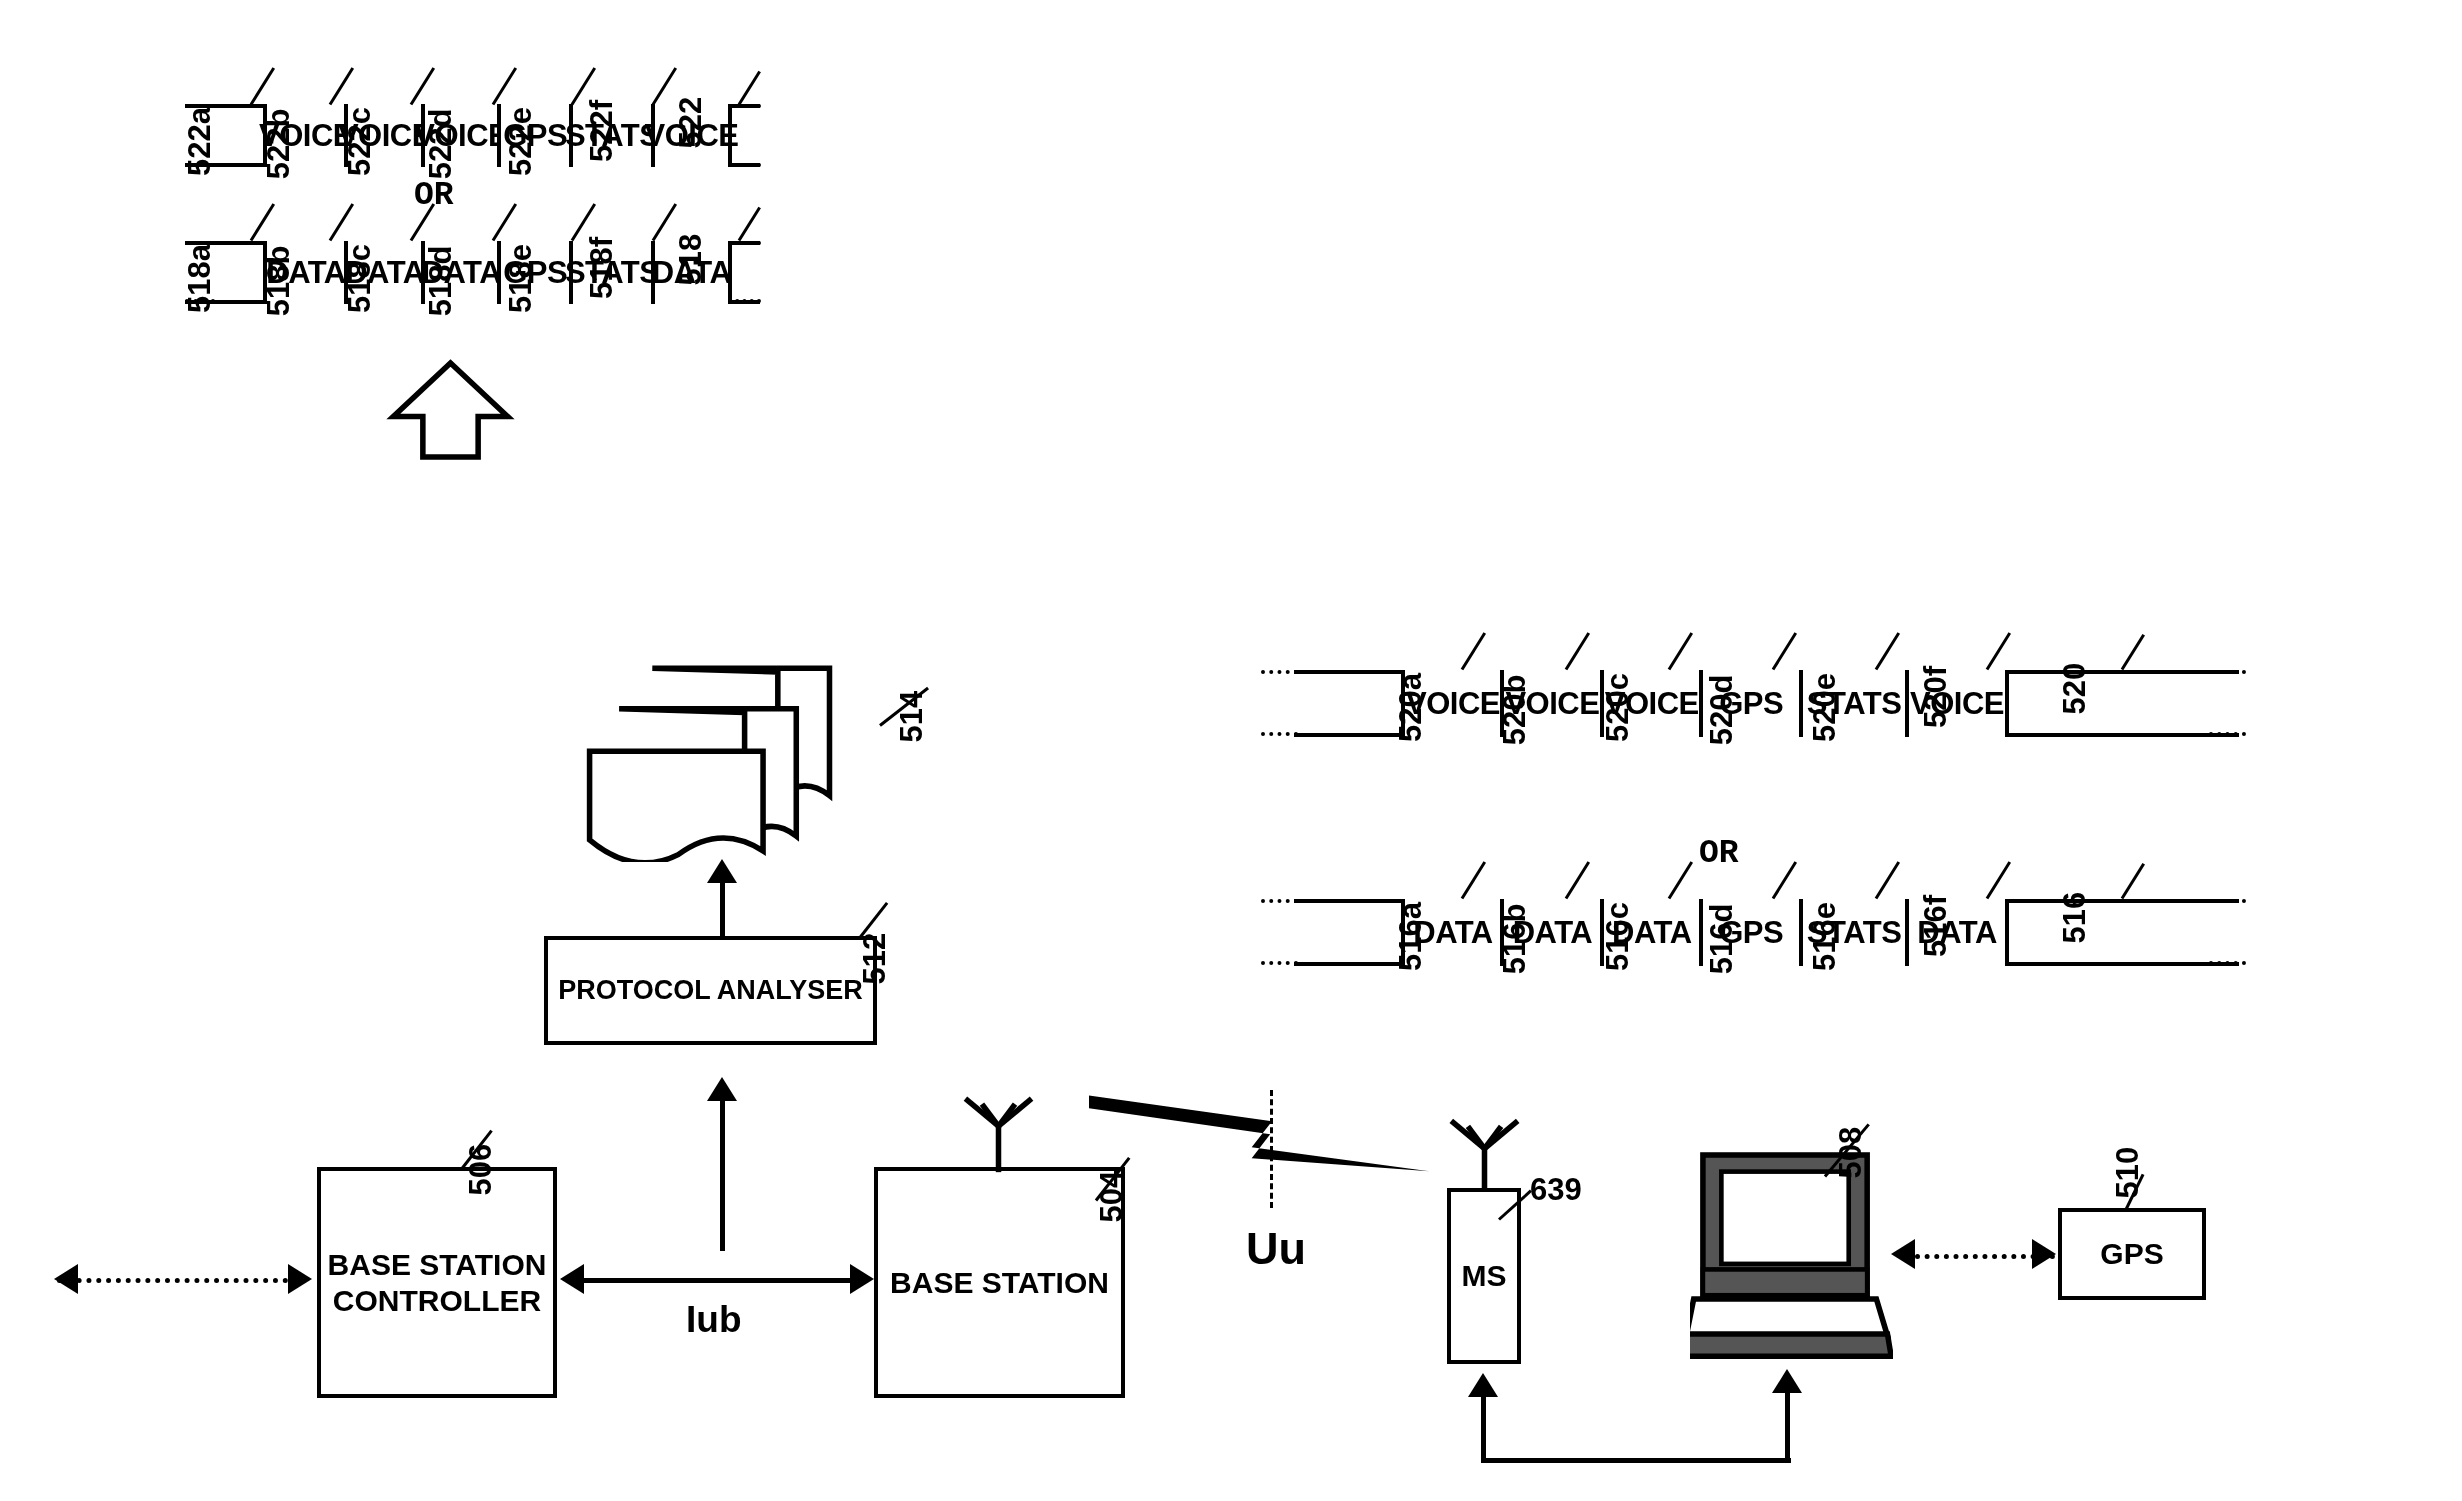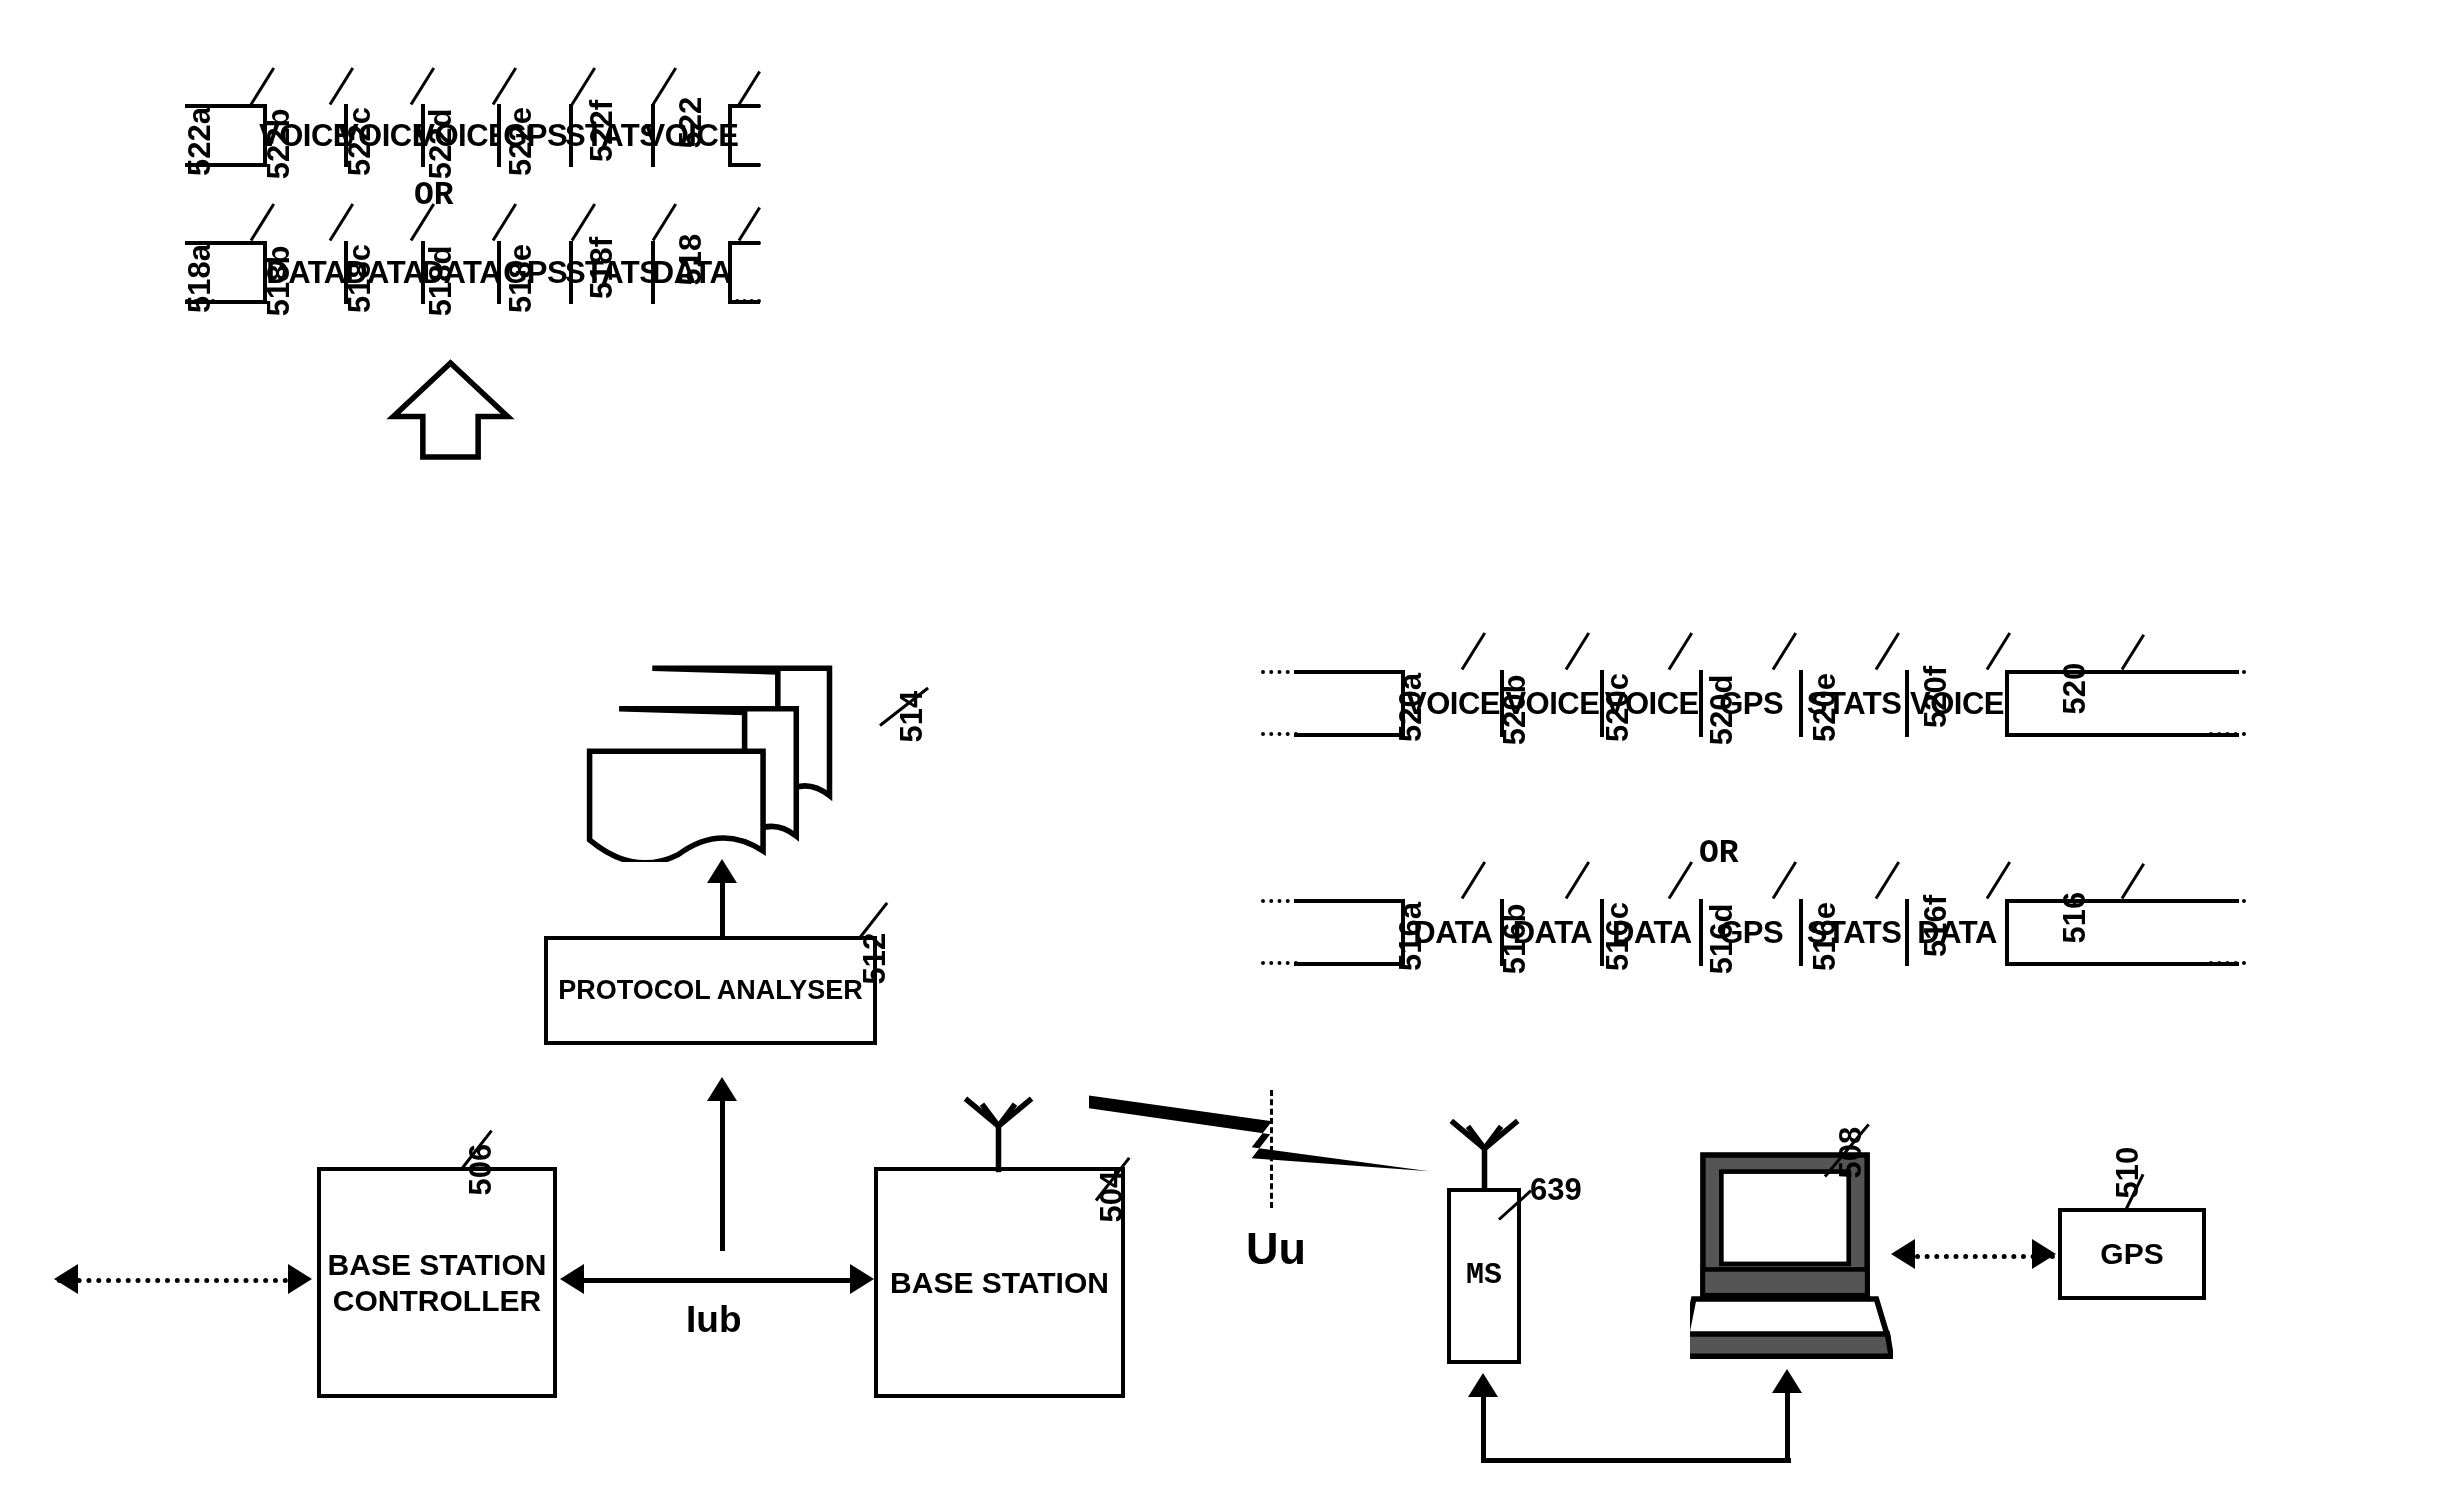--- a/index.html
+++ b/index.html
@@ -326,21 +326,21 @@
   <div class="leader" style="left:1096px; top:1187px; width:54px; transform:rotate(-52deg);"></div>
 
   <div class="big-arrow" style="left:1089px; top:1074px;">
     <svg width="342" height="102" viewBox="0 0 370 110" xmlns="http://www.w3.org/2000/svg">
       <polygon points="0,10 198,38 176,66 368,92 176,78 196,52 0,24" fill="#000000"></polygon>
     </svg>
   </div>
   <div class="vdash" style="left:1270px; top:1078px; height:118px;"></div>
   <div class="uu-label" style="left:1246px; top:1211px;">Uu</div>
 
-  <div class="box" style="left:1447px; top:1176px; width:74px; height:176px;font-family:Liberation Mono, monospace;">
+  <div class="box" style="left:1447px; top:1176px; width:74px; height:176px;">
     <span>MS</span>
   </div>
   <div class="antenna" style="left:1431px; top:1105px;">
     <svg width="107" height="76" viewBox="0 0 116 82" xmlns="http://www.w3.org/2000/svg">
       <line x1="58" y1="30" x2="58" y2="80" stroke="#000" stroke-width="6"></line>
       <line x1="58" y1="34" x2="22" y2="4" stroke="#000" stroke-width="6"></line>
       <line x1="58" y1="34" x2="94" y2="4" stroke="#000" stroke-width="6"></line>
       <line x1="58" y1="34" x2="40" y2="10" stroke="#000" stroke-width="6"></line>
       <line x1="58" y1="34" x2="76" y2="10" stroke="#000" stroke-width="6"></line>
     </svg>

